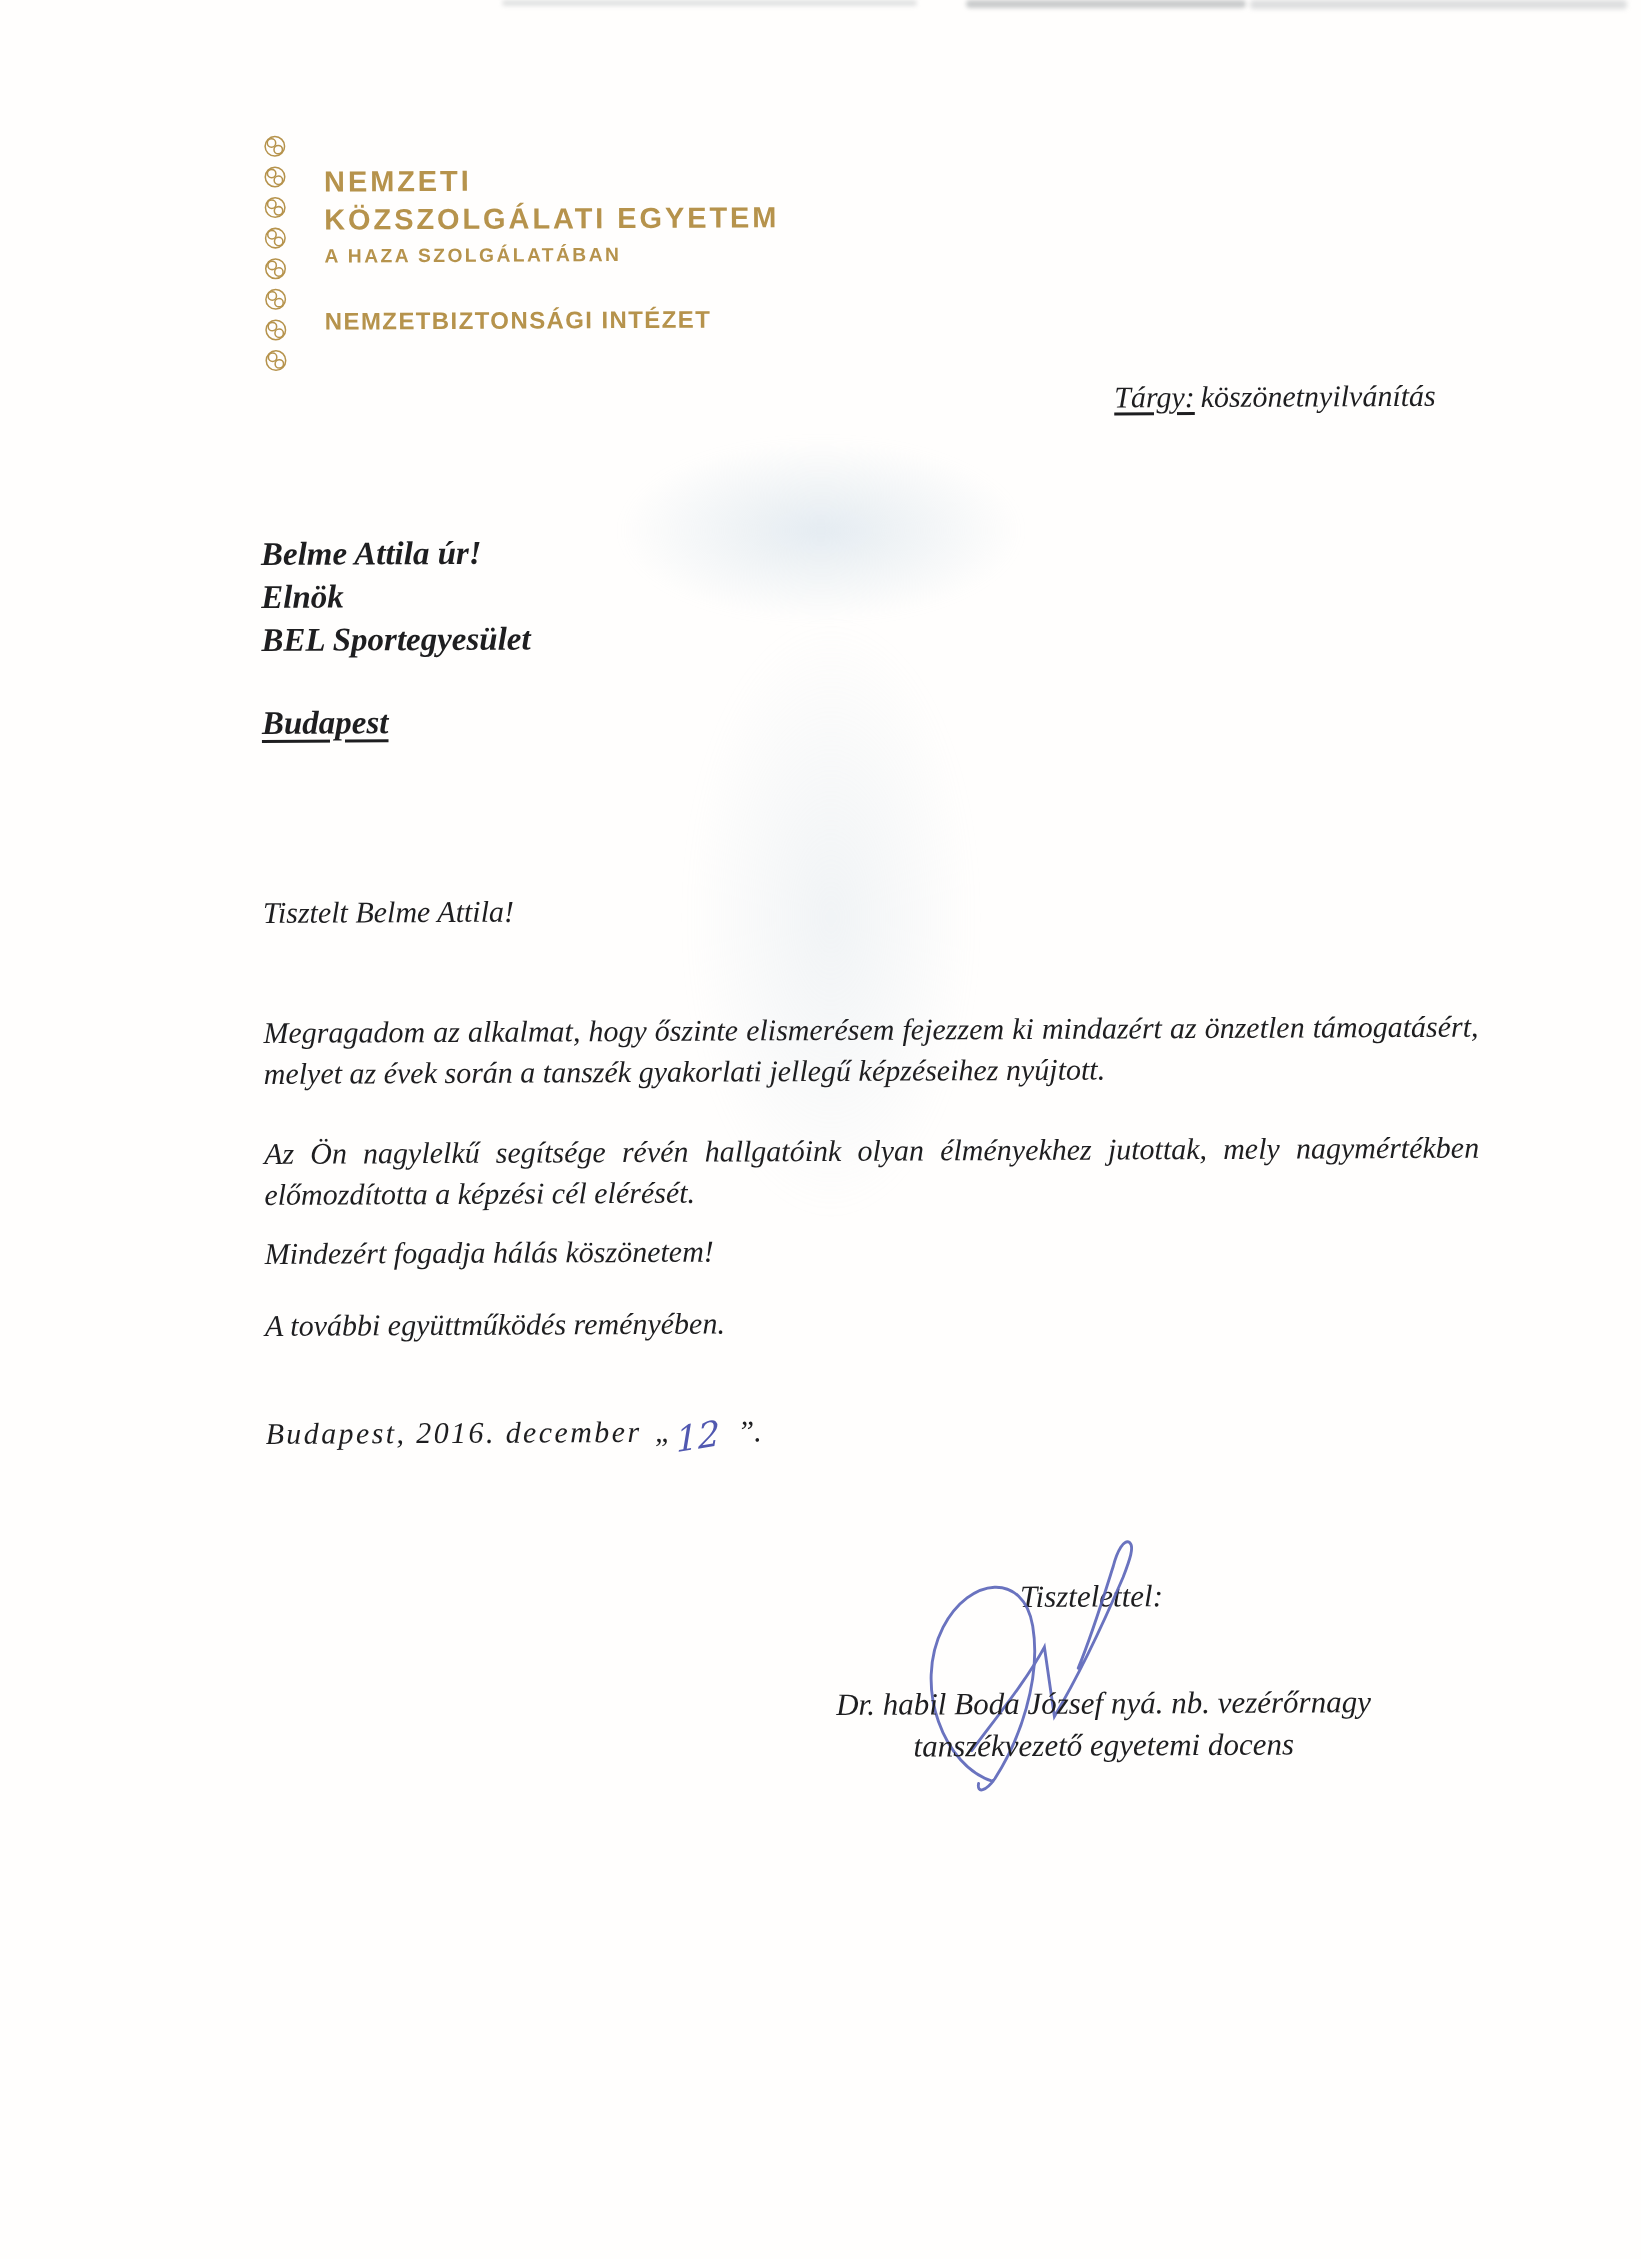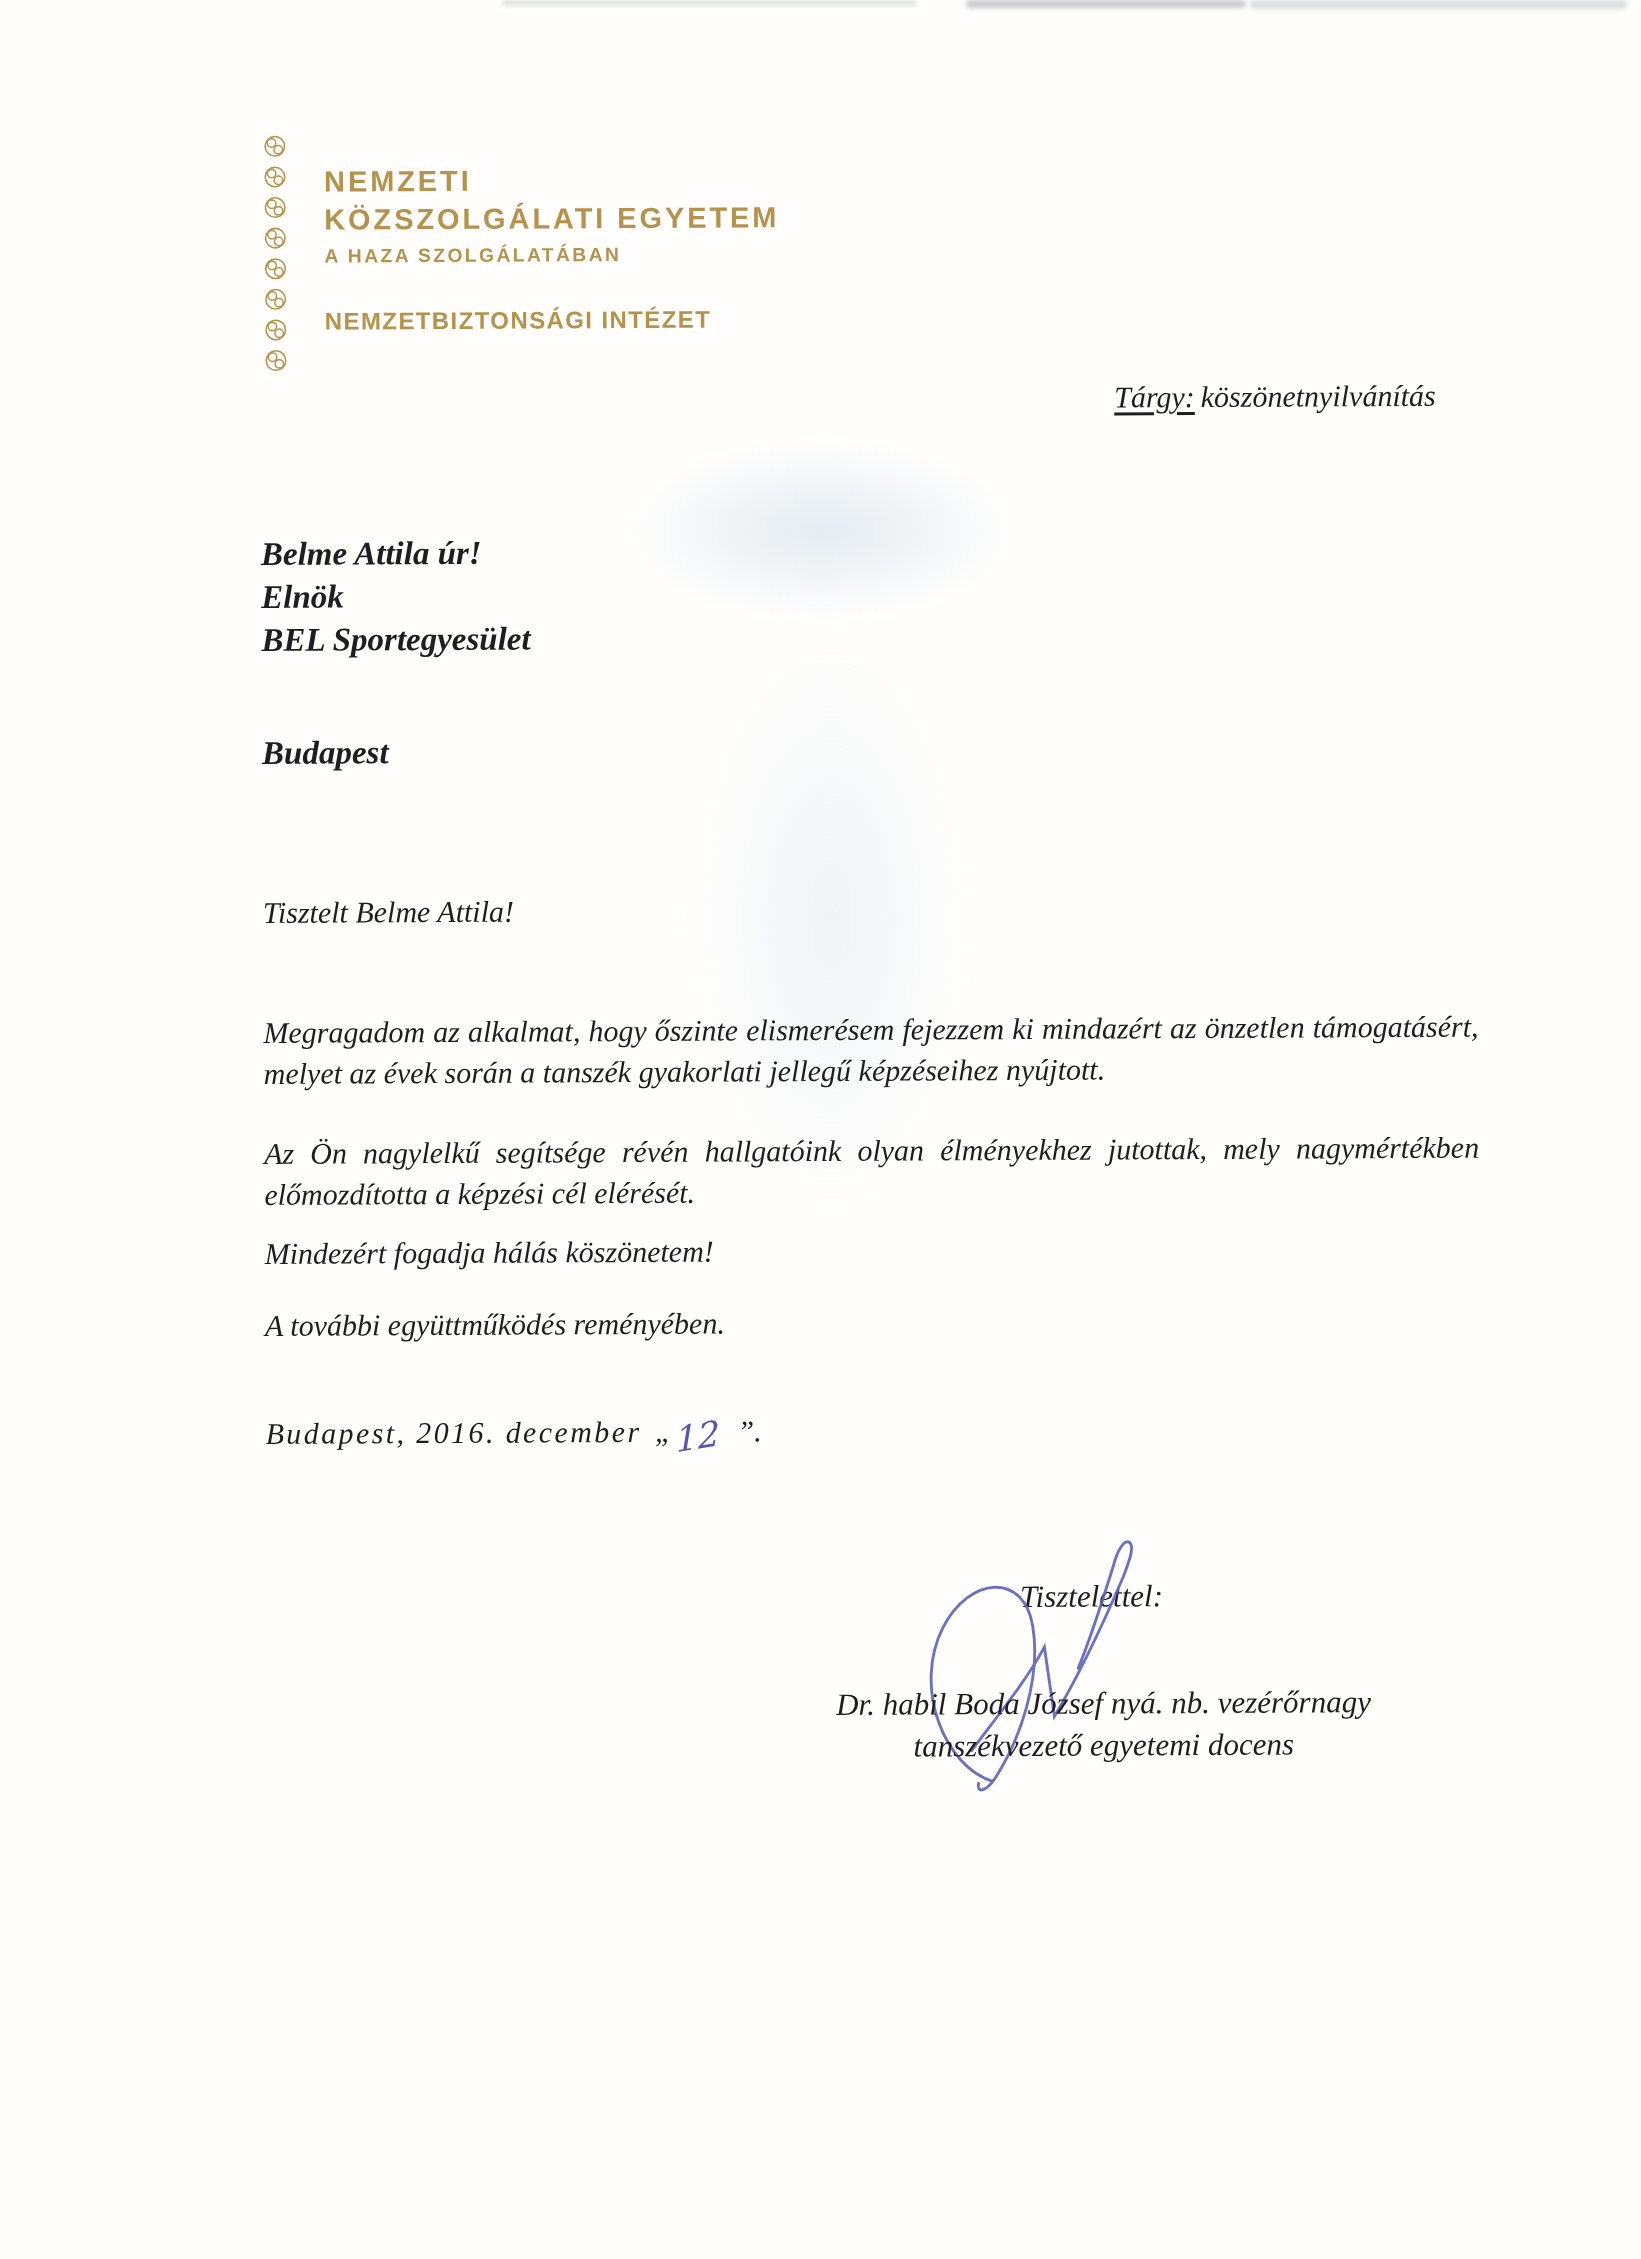--- a/index.html
+++ b/index.html
@@ -30,21 +30,21 @@
   .logo-institute { position:absolute; left:329px; top:305px;
     font-family:"Liberation Sans","DejaVu Sans",sans-serif;
     font-size:24px; font-weight:bold; letter-spacing:1.4px; }
 
   
   .subject { position:absolute; left:1118px; top:382px; font-size:30px; font-style:italic; white-space:nowrap; }
   .subject .lbl { text-decoration:underline; text-underline-offset:4.8px; margin-right:6px; }
 
   
   .recipient { position:absolute; left:264px; top:530px; font-size:33px; font-weight:bold; font-style:italic; line-height:43px; }
-  .recipient .city { display:inline-block; margin-top:70px; text-decoration-thickness:2.9px; text-underline-offset:5.8px; }
+  .recipient .city { display:inline-block; margin-top:40px; text-decoration:underline; text-decoration-thickness:2.9px; text-underline-offset:5.8px; }
 
   .salutation { position:absolute; left:264px; top:893px; font-size:30px; font-style:italic; }
 
   .para { position:absolute; left:264px; width:1215px; font-size:30px; font-style:italic; line-height:41px; }
   .just { text-align:justify; }
   .p1 { top:1009px; }
   .p2 { top:1130px; }
   .p3 { top:1230px; }
   .p4 { top:1302px; }
 

